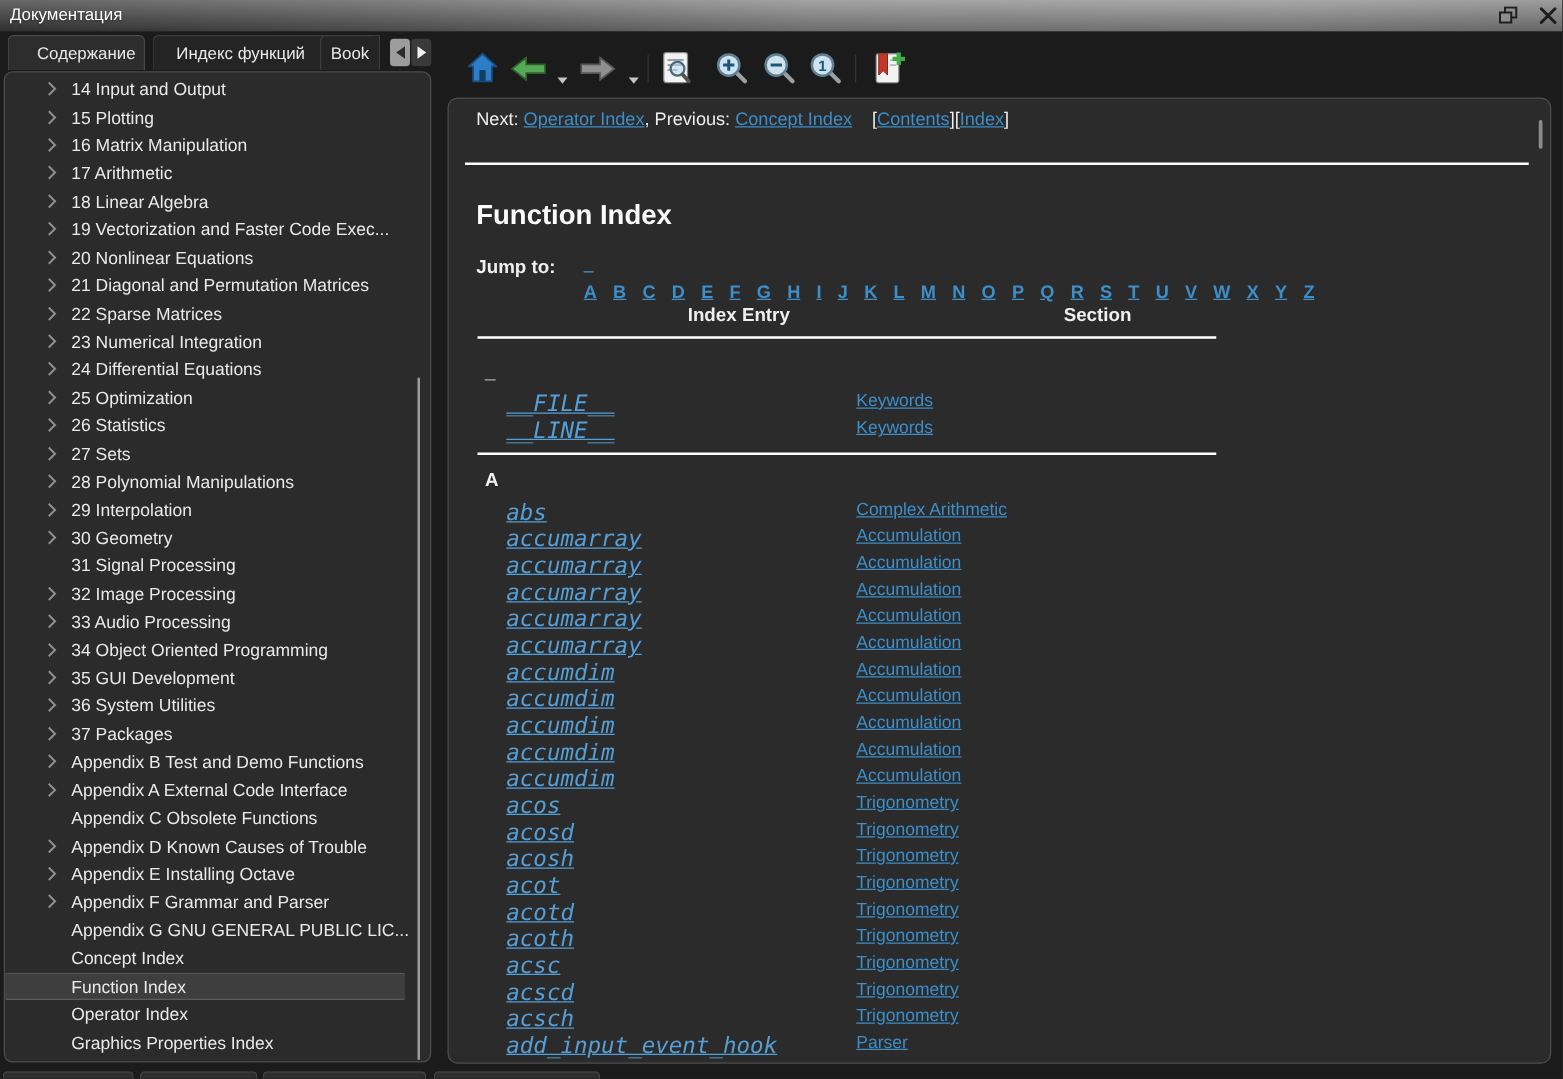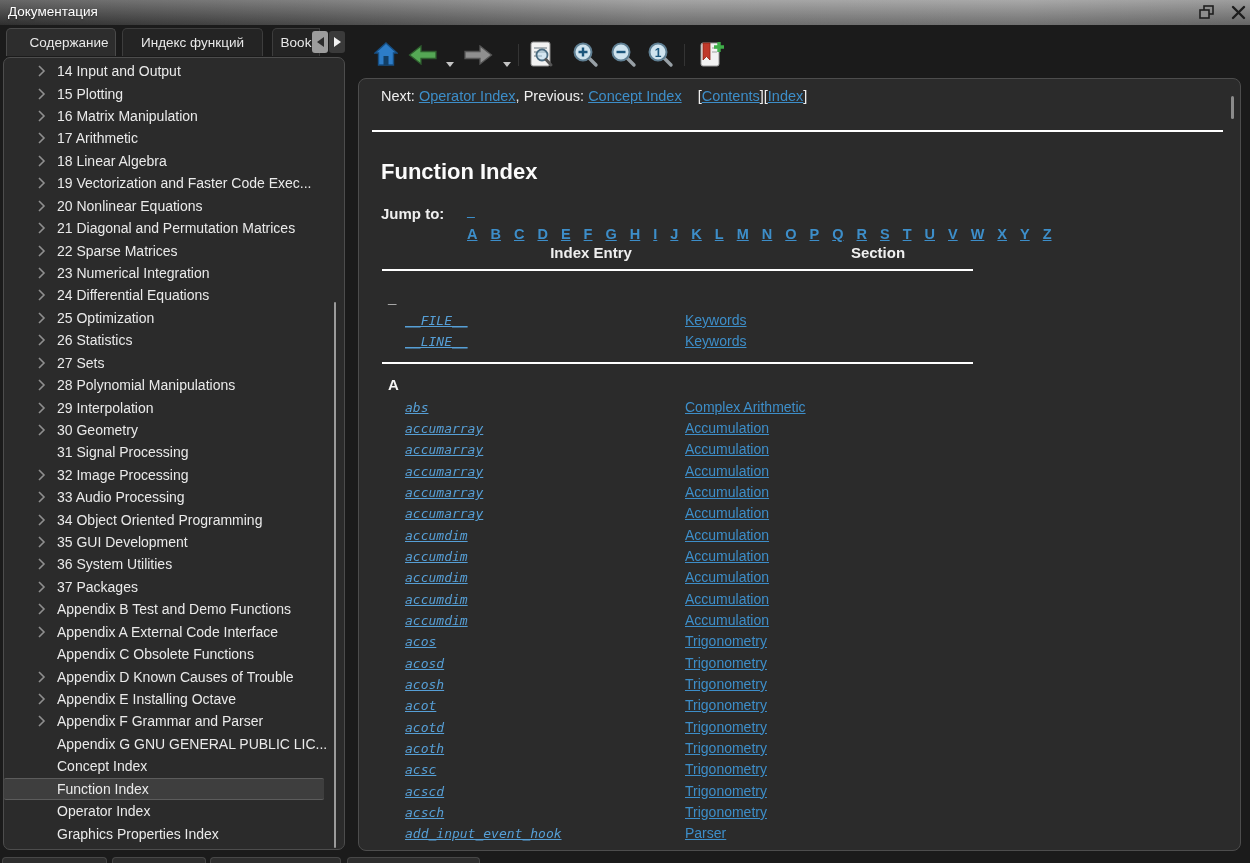--- a/index.html
+++ b/index.html
@@ -34,21 +34,21 @@
     box-sizing:border-box;margin-right:20px;border-radius:2px;}
   .chev{width:16px;display:inline-flex;align-items:center;}
   .tree-label{margin-left:4px;}
   #tree-scrollbar{left:334px;top:302px;width:2px;height:546px;background:#9b9b9b;border-radius:1px;}
 
   
   #content-panel{left:358px;top:78px;width:883px;height:773px;background:#2b2b2b;
     border:1px solid #4d4d4d;border-radius:8px;box-sizing:border-box;overflow:hidden;color:#efefef;}
   #content-scrollbar{left:1231px;top:96px;width:3px;height:23px;background:#8b8b8b;border-radius:2px;}
   a,.link{color:#3d8ec9;text-decoration:underline;cursor:pointer;}
-  .codelink{font-family:"DejaVu Sans Mono",monospace;font-style:italic;font-size:13px;color:#569fd6;text-decoration:underline;cursor:pointer;}
+  .codelink{font-family:"DejaVu Sans Mono",monospace;font-style:italic;font-size:18px;color:#569fd6;text-decoration:underline;cursor:pointer;}
   #nav-line{left:22px;top:9px;font-size:14.5px;white-space:nowrap;}
   .hr-big{left:13px;width:851px;height:2px;background:#ffffff;}
   #page-title{left:22px;top:80px;font-size:22px;font-weight:bold;color:#fbfbfb;}
   #jump-label{left:22px;top:126px;font-size:15px;font-weight:bold;}
   #jump-underscore{left:108px;top:124px;font-size:14px;font-weight:bold;}
   #letters-row{left:108px;top:147px;display:flex;gap:13px;font-size:14.5px;font-weight:bold;}
   .colhead{top:165px;font-size:15px;font-weight:bold;transform:translateX(-50%);white-space:nowrap;margin-left:48px;}
   .table-rule{height:2px;background:#ffffff;width:591px;margin-left:23px;}
   #hr2{left:23px;top:190px;width:591px;height:2px;background:#fff;}
   #index-table{left:0;top:210px;right:0;}
@@ -78,21 +78,21 @@
       </svg>
   </div>
 </div>
 
 <div class="abs tab active" style="left:6px;width:110px;">
   <span>Содержание</span>
 </div>
 <div class="abs tab" style="left:122px;width:141px;">
   <span>Индекс функций</span>
 </div>
-<div class="abs tab" style="left:272px;width:48px;border-radius:5px 0 0 0;">
+<div class="abs tab" style="left:256px;width:48px;border-radius:5px 0 0 0;">
   <span>Book</span>
 </div>
 <div class="abs tscroll" style="left:312px;background:#9c9c9c;">
   <div class="tri" style="border-top:5px solid transparent;border-bottom:5px solid transparent;border-right:7px solid #2b2b2b;"></div>
 </div>
 <div class="abs tscroll" style="left:329px;background:#3a3a3a;">
   <div class="tri" style="border-top:5px solid transparent;border-bottom:5px solid transparent;border-left:7px solid #f2f2f2;"></div>
 </div>
 
 <div class="abs" style="left:374px;top:41px;">

